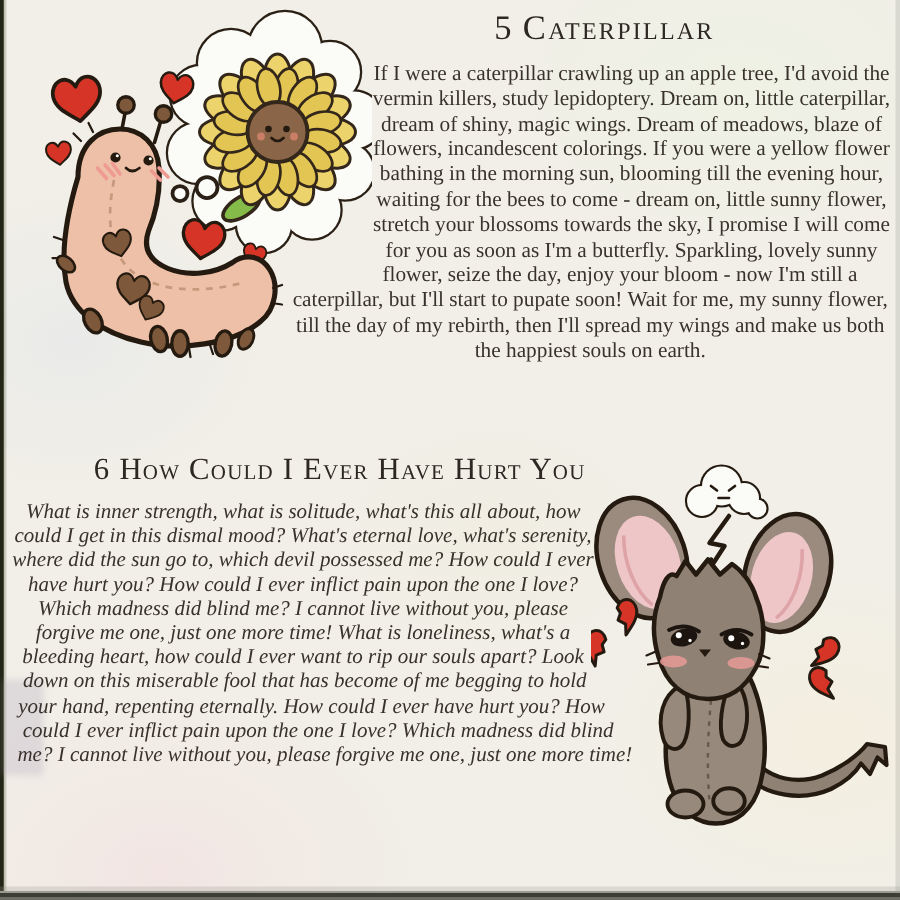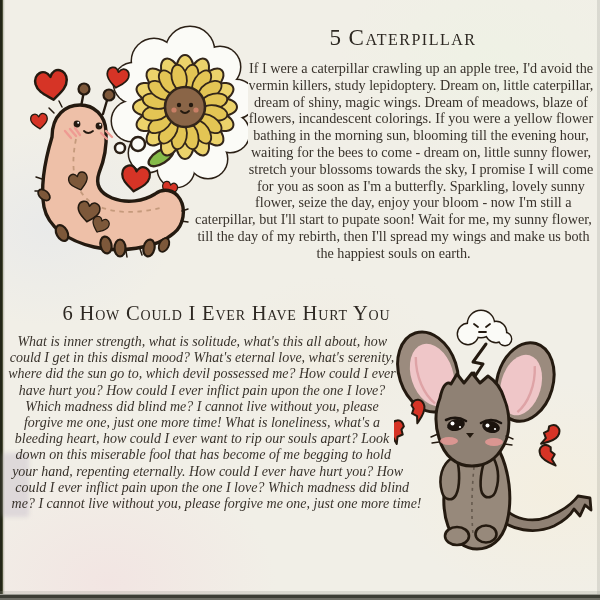--- a/index.html
+++ b/index.html
@@ -16,21 +16,21 @@
     font-family:"Liberation Serif","DejaVu Serif",serif;color:#36302a;
   }
   .edge-left{position:absolute;left:0;top:0;width:5px;height:100%;
     background:linear-gradient(to right,#232617 0 2px,#4c4f38 2px 3px,rgba(90,92,70,.35) 3px,transparent);}
   .edge-bottom{position:absolute;left:0;bottom:0;width:100%;height:9px;
     background:linear-gradient(to top,#6e6e66 0 2px,#3c3d35 2px 5px,#9a9a92 5px 6px,rgba(150,150,140,.25) 6px 9px);}
   .edge-right{position:absolute;right:0;top:0;width:3px;height:100%;background:rgba(60,60,50,.12);}
   .blotch{position:absolute;left:2px;top:453px;width:27px;height:64px;
     background:rgba(172,162,188,.28);filter:blur(2px);border-radius:3px;}
   .track{position:absolute;left:6px;width:588px;}
-  .track-1{top:19px;}
+  .track-1{top:0;}
   .track-2{top:292px;}
   .illus{overflow:visible;}
   .illus-cat{float:left;width:242px;height:250px;
     shape-outside:polygon(0px 0px,240px 0px,240px 168px,182px 178px,182px 250px,0px 250px);
     shape-margin:5px;}
   .illus-mouse{float:right;width:200px;height:292px;
     shape-outside:polygon(60px 0px,200px 0px,200px 292px,70px 292px,52px 230px,8px 150px,8px 60px,40px 30px,60px 15px);
     shape-margin:4px;}
   h2{font-variant:small-caps;font-weight:normal;color:#2d2822;text-align:center;}
   .t1-title{font-size:23px;letter-spacing:1.5px;margin:6px 36px 9px 0;}

